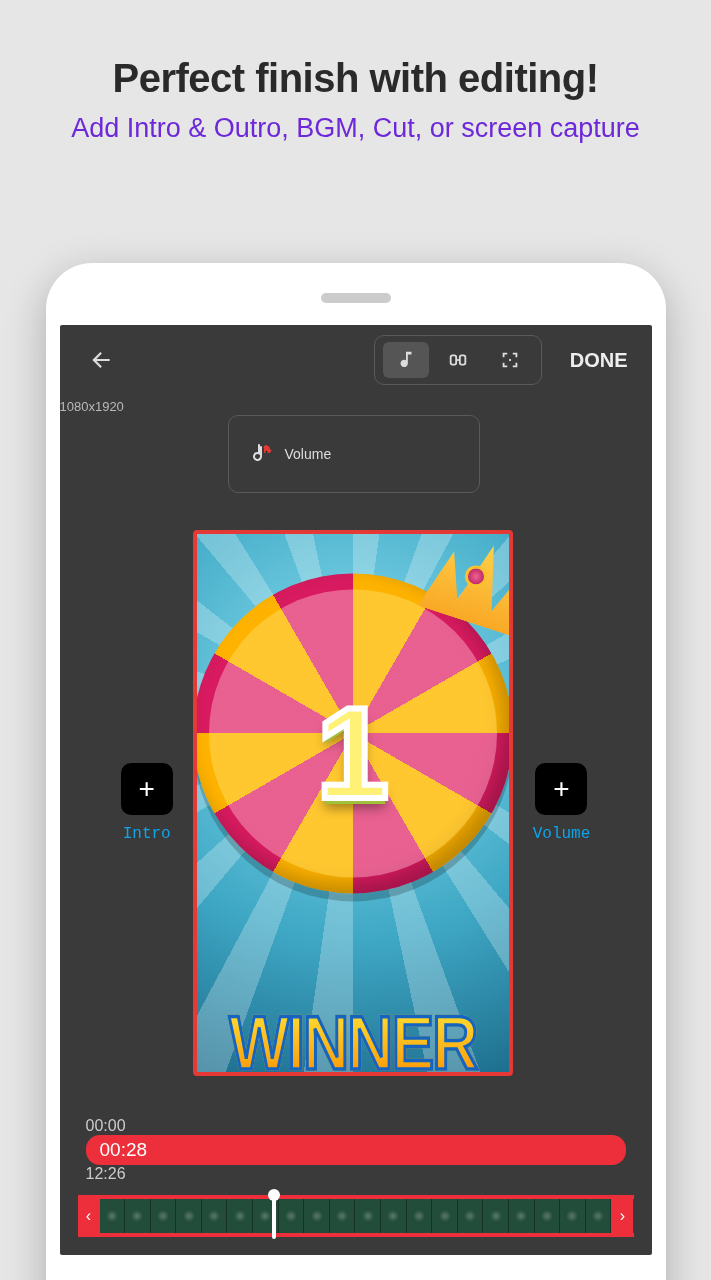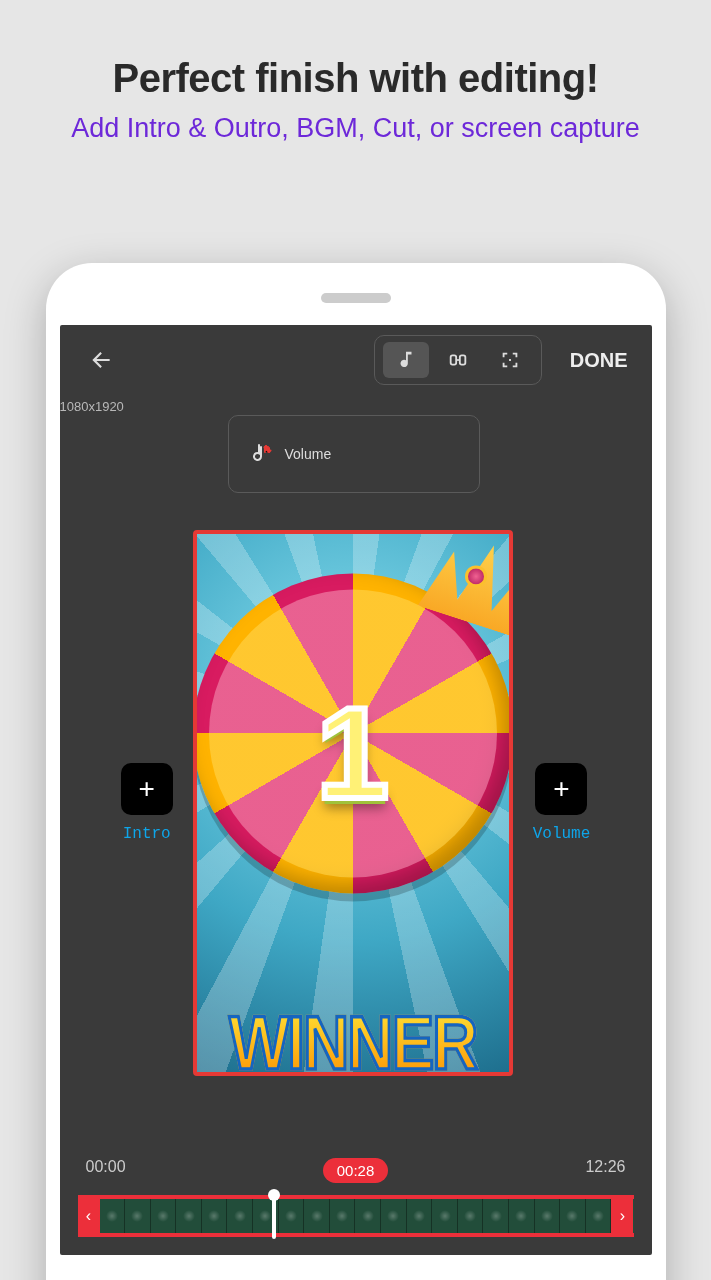--- a/index.html
+++ b/index.html
@@ -111,24 +111,24 @@
     background: linear-gradient(#ffeb3b,#fb8c00);
     -webkit-background-clip: text; background-clip: text; color: transparent;
     -webkit-text-stroke: 3px #1565c0;
     transform: scaleY(1.2) translateY(6px);
   }
 
   
   .time-row {
     position: absolute; left: 0; right: 0; bottom: 72px;
     display: flex; justify-content: space-between; padding: 0 26px;
-    font-size: 16px; color: #ccc;
+    font-size: 16px; color: #ccc; flex-direction: column;
   }
   .cur {
-    background: #ec2f3a; color: #fff; padding: 4px 14px; border-radius: 14px; font-size: 15px;
+    background: #ec2f3a; color: #fff; padding: 4px 14px; border-radius: 14px; font-size: 19px;
   }
   .timeline {
     position: absolute; left: 18px; right: 18px; bottom: 18px; height: 42px;
     background: #224d3a; border-top: 4px solid #ec2f3a; border-bottom: 4px solid #ec2f3a;
     display: flex;
   }
   .frame { flex: 1; border-right: 1px solid rgba(0,0,0,.35); position: relative; }
   .frame::after { content: ""; position: absolute; left: 50%; top: 50%; width: 12px; height: 12px; background: radial-gradient(rgba(255,255,255,.25), transparent 70%); border-radius: 50%; transform: translate(-50%,-50%); }
   .tl-btn { width: 22px; background: #ec2f3a; color: #fff; display: flex; align-items: center; justify-content: center; font-size: 16px; cursor: pointer; }
   .playhead { position: absolute; left: 35%; top: -6px; bottom: -6px; width: 4px; background: #fff; border-radius: 2px; }

